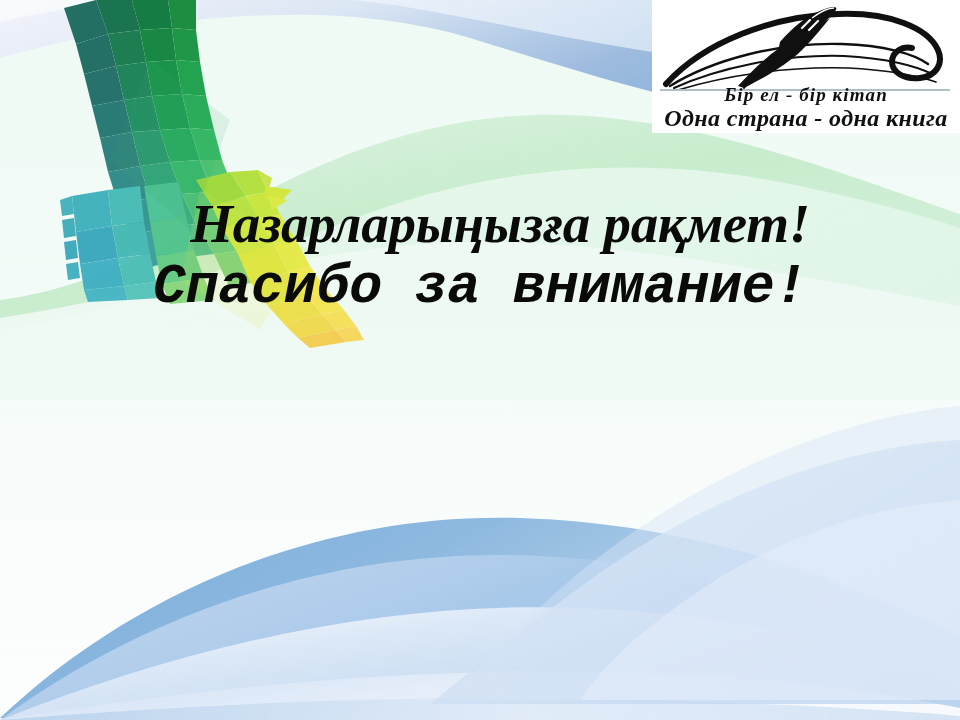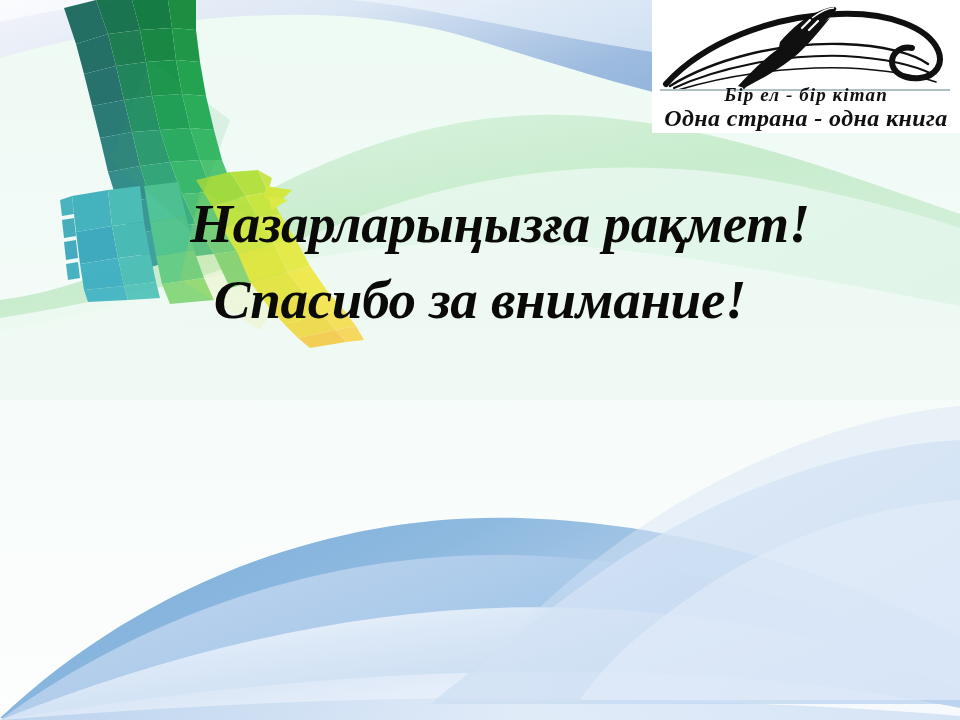--- a/index.html
+++ b/index.html
@@ -24,21 +24,21 @@
   }
   .title-line{
     font-family:"Liberation Serif", serif;
     font-weight:700;font-style:italic;
     color:#0a0a08;
     line-height:1.02;
     white-space:nowrap;
     letter-spacing:-0.3px;
   }
   #title-line-1{font-size:55px;padding-left:40px;}
-  #title-line-2{font-size:55px;margin-top:20px;}
+  #title-line-2{font-size:55px;margin-top:8px;font-family:Liberation Mono, monospace;}
 
   
   #logo-box{
     position:absolute;left:652px;top:0;width:308px;height:133px;
     background:#ffffff;
     z-index:60;
     overflow:hidden;
   }
   #logo-mark{position:absolute;left:0;top:2px;width:308px;height:92px;}
   #logo-mark svg{display:block;width:308px;height:92px;}

